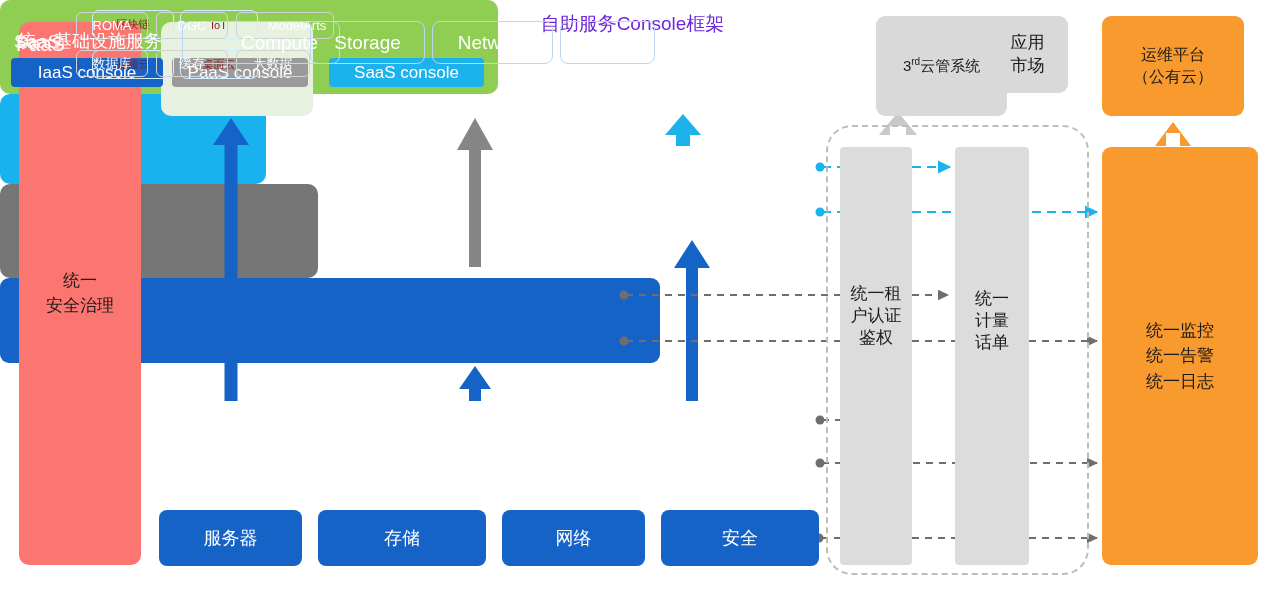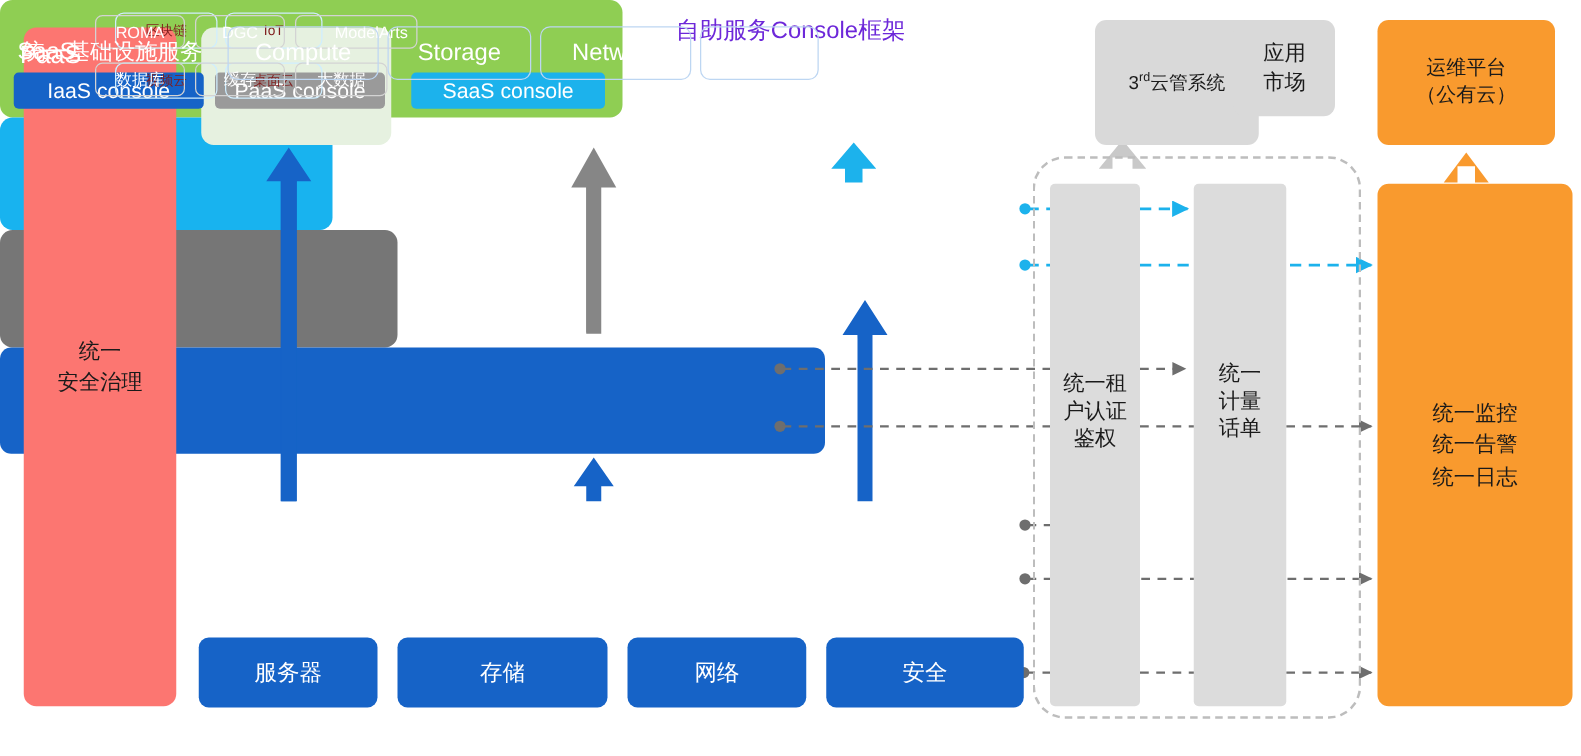--- a/index.html
+++ b/index.html
@@ -107,21 +107,21 @@
   #infra{
     left:159px;top:401px;width:660px;height:85px;
     background:#1663c7;border-radius:9px;display:block;
   }
   #infra-label{position:absolute;left:18px;top:29px;color:#ffffff;font-size:18px;}
   .infra-chip{
     position:absolute;top:21px;height:41px;
     display:flex;align-items:center;justify-content:center;
     color:#ffffff;font-size:19px;border:1.6px solid #bdd6f2;border-radius:8px;
   }
-  #infra-compute{left:182px;width:119px;}
+  #infra-compute{left:182px;width:119px;padding-left:37px;}
   #infra-storage{left:310px;width:113px;}
   #infra-network{left:432px;width:119px;}
   #infra-cce{left:560px;width:93px;}
 
   
   .res-box{
     top:510px;height:56px;background:#1663c7;color:#ffffff;font-size:18px;border-radius:8px;
   }
   #res-server{left:159px;width:143px;}
   #res-storage{left:318px;width:168px;}
@@ -134,21 +134,21 @@
     border:2.4px dashed #bdbdbd;border-radius:26px;box-sizing:border-box;
   }
   .gray-col{
     position:absolute;background:#dcdcdc;border-radius:4px;
   }
   #gray-col-auth{left:840px;top:147px;width:72px;height:418px;}
   #gray-col-meter{left:955px;top:147px;width:74px;height:418px;}
   .gray-col-label{
     position:absolute;color:#1a1a1a;font-size:17px;line-height:1.28;text-align:center;
   }
-  #auth-label{left:838px;top:296px;width:76px;}
+  #auth-label{left:838px;top:283px;width:76px;}
   #meter-label{left:952px;top:288px;width:80px;}
 
   svg#wires{position:absolute;left:0;top:0;width:1265px;height:605px;pointer-events:none;}
 </style>
 </head>
 <body>
 
 <div id="stage">
 
   <svg id="wires" viewBox="0 0 1265 605">

